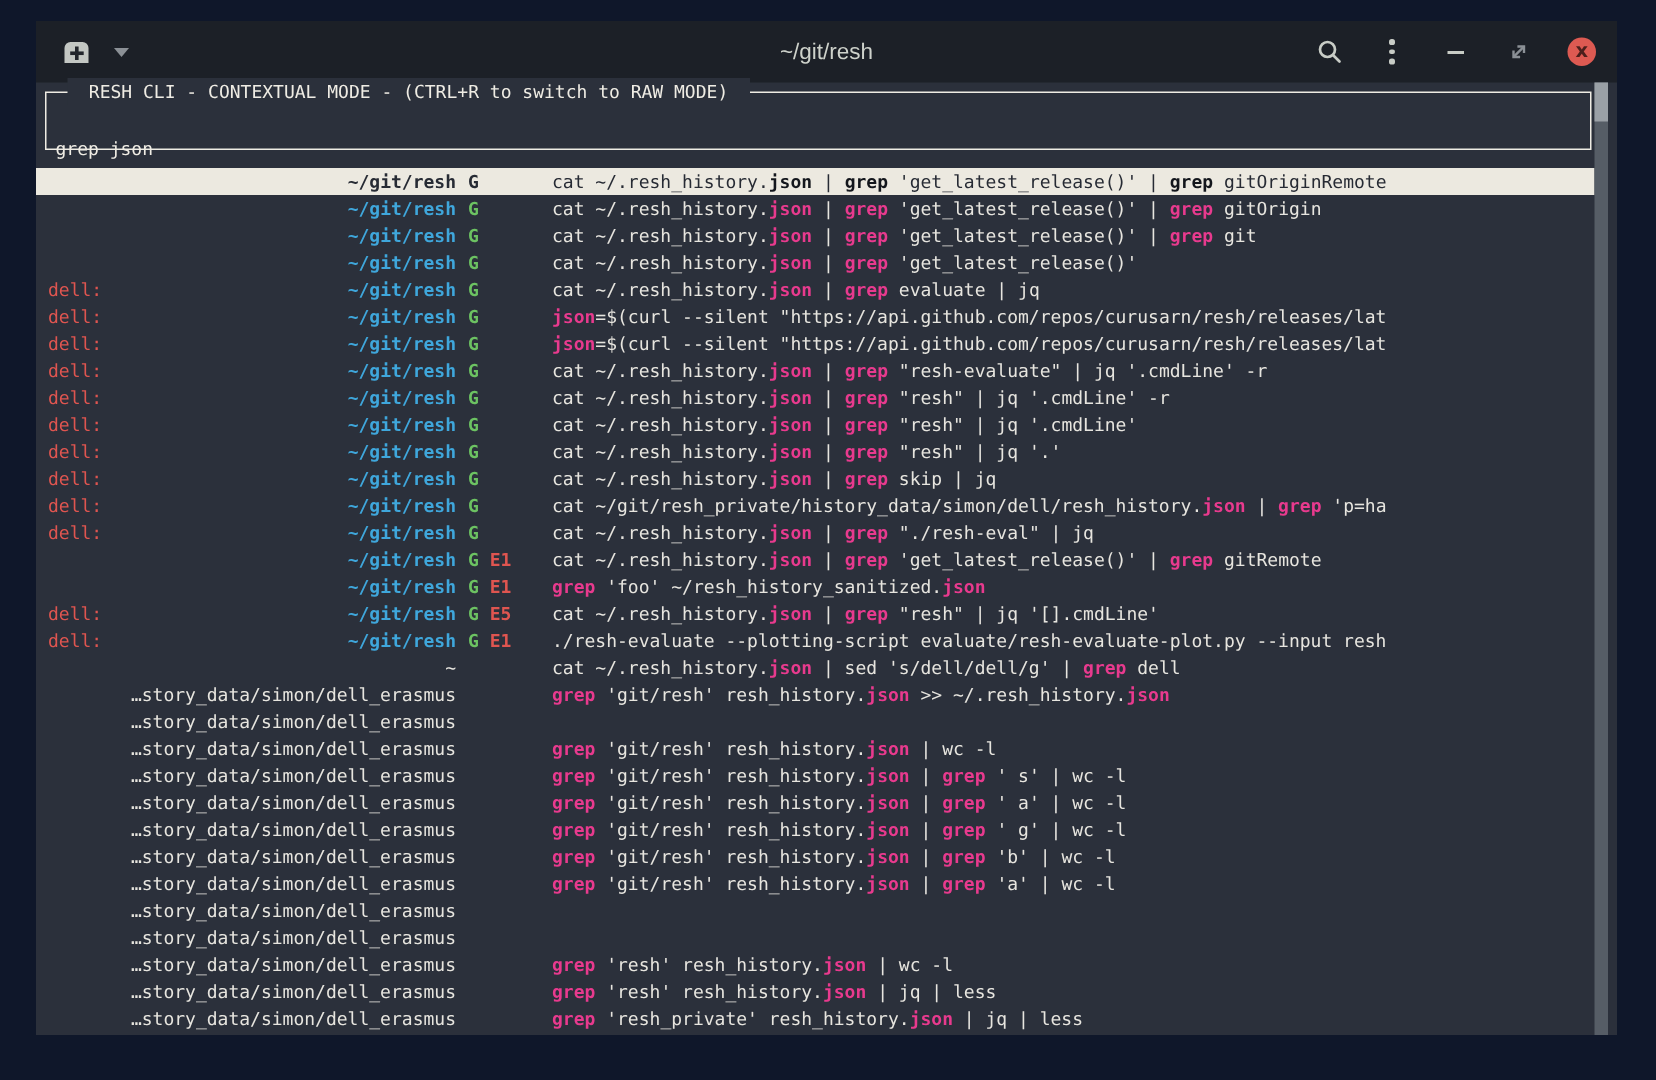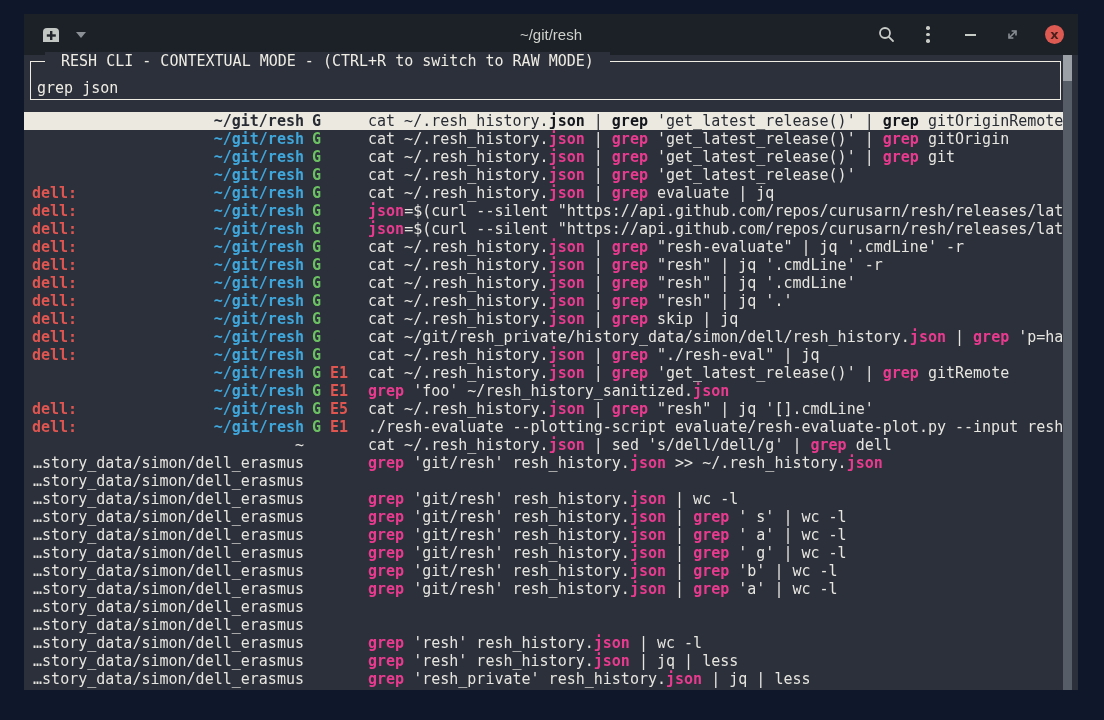--- a/index.html
+++ b/index.html
@@ -18,32 +18,32 @@
   .caret{width:0;height:0;border-left:5px solid transparent;border-right:5px solid transparent;
          border-top:6px solid #8b9096;}
   .kebab{display:flex;flex-direction:column;gap:3px;align-items:center;}
   .kebab i{width:3.5px;height:3.5px;border-radius:50%;background:#c8ccc6;}
   .minbar{width:11px;height:2px;background:#c8ccc6;}
   .closebtn{width:19px;height:19px;border-radius:50%;background:#dd5a52;color:#4c1f1c;
             display:flex;align-items:center;justify-content:center;
             font-family:"DejaVu Sans",sans-serif;font-size:13px;font-weight:bold;cursor:pointer;}
 
   
-  .terminal{position:relative;height:635px;font-size:15px;line-height:18px;color:#e7e5df;}
+  .terminal{position:relative;height:635px;font-size:12px;line-height:18px;color:#e7e5df;}
   .headerbox{position:absolute;left:6px;right:17px;top:6px;height:39px;
              border:1px solid #efece4;box-sizing:border-box;}
   .boxtitle{position:absolute;left:14px;top:-10px;background:#2b303b;padding:0 7px;
             color:#efece4;white-space:pre;}
-  .query{position:absolute;left:6px;top:17px;color:#efece4;white-space:pre;}
+  .query{position:absolute;left:6px;top:28px;color:#efece4;white-space:pre;}
 
   .rows{position:absolute;top:57px;left:0;right:15px;}
   .row{height:18px;display:flex;white-space:pre;overflow:hidden;padding-left:8px;}
   .row.sel{background:#ece9e0;color:#272b34;}
   .hostpath{width:272px;flex:none;display:flex;justify-content:space-between;overflow:hidden;}
-  .host{color:#df5550;font-weight:bold;}
+  .host{color:#df5550;}
   .row.sel .host{color:#272b34;}
   .path{font-weight:bold;color:#3fa7dc;}
   .path.plain{font-weight:normal;color:#e7e5df;}
   .row.sel .path{color:#272b34;}
   .flags{width:46px;flex:none;padding-left:8px;font-weight:bold;}
   .fG{color:#6cc262;}
   .fE{color:#df5550;}
   .row.sel .fG,.row.sel .fE{color:#272b34;}
   .cmd{flex:1;overflow:hidden;padding-left:10px;}
   .m{font-weight:bold;color:#e83a8e;font-style:normal;}

